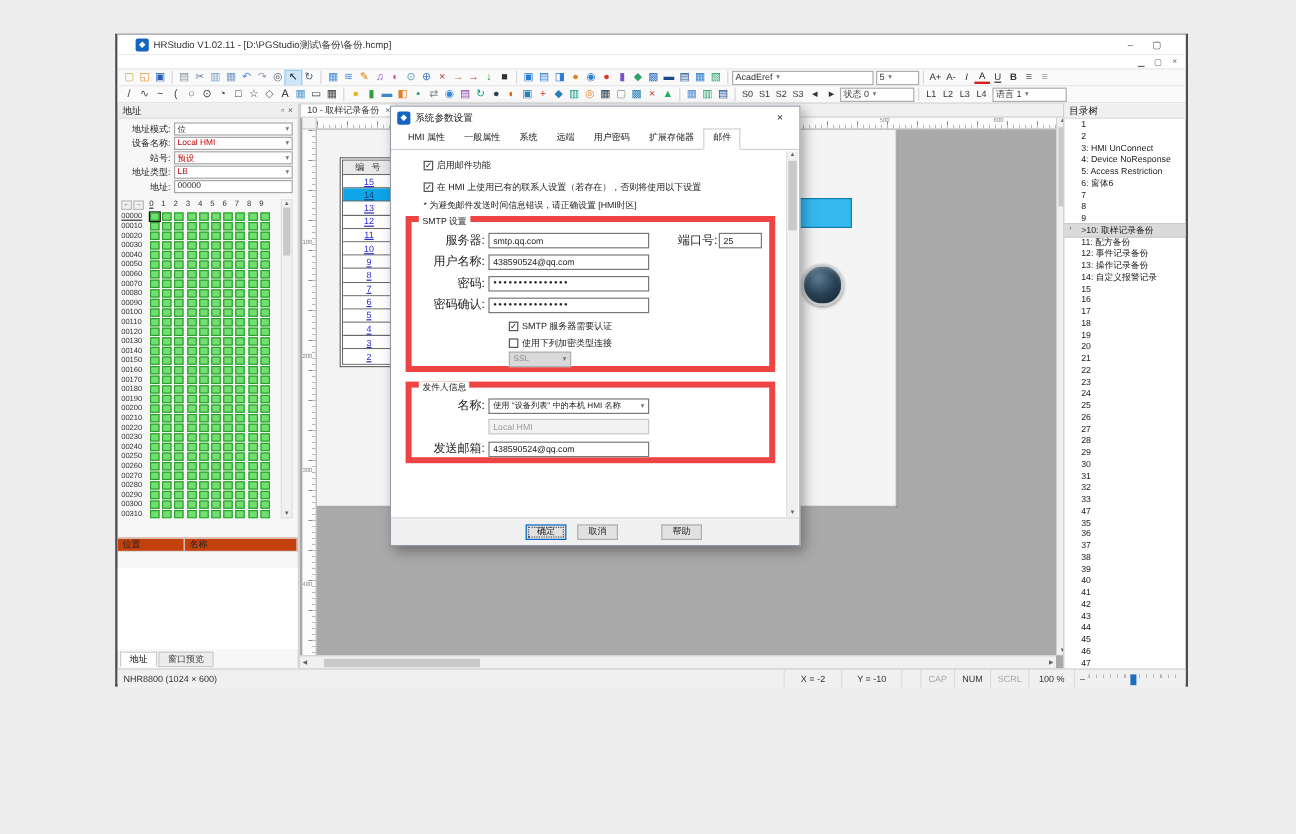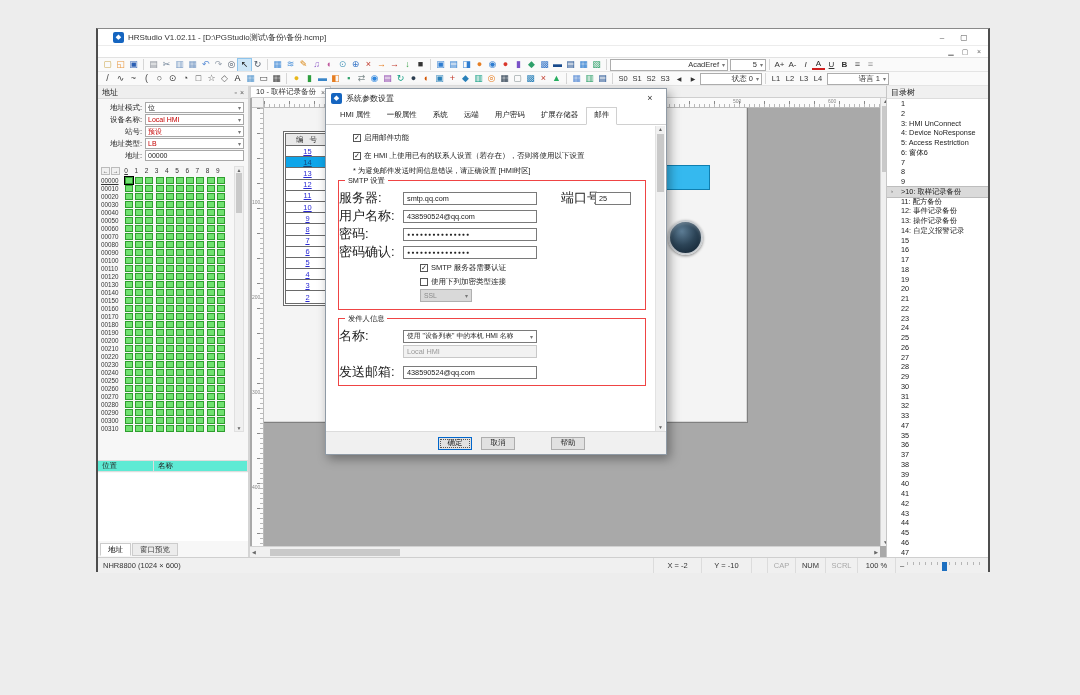--- a/index.html
+++ b/index.html
@@ -10,21 +10,21 @@
 .title-text{flex:1;white-space:nowrap;overflow:hidden;color:#333}
 .winctl{width:18px;text-align:center;font-size:8px;color:#555}
 .menubar{height:12px;background:#fff;display:flex;align-items:center;font-size:8px;border-bottom:1px solid #e2e2e2;padding:0 2px}
 .menu-item{padding:0 6px;color:#333;white-space:nowrap}
 .menu-sp{flex:1}
 .mdi-ctl{width:14px;text-align:center;font-size:7px;color:#666}
 .tbrow{height:14px;background:#fafafa;border-bottom:1px solid #e4e4e4;display:flex;align-items:center;padding:0 3px;overflow:hidden;white-space:nowrap}
 .tbi{width:13px;height:12px;display:inline-flex;align-items:center;justify-content:center;font-size:9px;line-height:1;flex:none}
 .tbi-active{background:#cde6f7;outline:1px solid #8ec4ec}
 .tb-sep{display:inline-block;width:1px;height:11px;background:#d6d6d6;margin:0 3px;flex:none}
-.combo{height:12px;border:1px solid #adadad;background:#fff;font-size:7.5px;display:inline-flex;align-items:center;justify-content:flex-end;padding:0 2px;flex:none;color:#333}
+.combo{height:12px;border:1px solid #adadad;background:#fff;font-size:7.5px;display:inline-flex;align-items:center;justify-content:flex-start;padding:0 2px;flex:none;color:#333}
 .cmb-arrow{color:#777;font-size:6px;margin-left:3px}
 .fmtbtn{display:inline-flex;align-items:center;justify-content:center;height:12px;min-width:13px;font-size:8px;color:#333;flex:none}
 .fmt-i{font-style:italic}.fmt-u{text-decoration:underline}.fmt-b{font-weight:bold}
 .fmt-a{color:#222;border-bottom:2px solid #d02020;line-height:8px;height:10px}
 .tbtn{display:inline-flex;align-items:center;justify-content:center;height:12px;min-width:14px;font-size:7.5px;color:#333;border:1px solid transparent;flex:none}
 .main{position:relative;height:471px;overflow:hidden}
 
 .addr-panel{position:absolute;left:0;top:0;width:152px;height:471px;background:#f7f7f7;border-right:2px solid #d5d5d5}
 .ap-head{height:13px;display:flex;align-items:center;font-size:8px;padding:0 4px;background:#eee;border-bottom:1px solid #ddd;gap:3px}
 .ap-head .t{flex:1}
@@ -40,21 +40,21 @@
 .g-dig{width:10.2px;text-align:center;color:#333}
 .g-dig.u{text-decoration:underline}
 .agrid{position:absolute;left:3px;top:90px;width:132px;height:256px;overflow:hidden}
 .g-row{display:flex;height:8px;align-items:center}
 .g-label{width:24px;font-size:6.3px;color:#333;flex:none}
 .g-label.u{text-decoration:underline}
 .g-cell{width:8px;height:7px;background:#70e170;border:1px solid #2f9e2f;margin-right:2.2px;flex:none}
 .g-cell.sel{box-shadow:0 0 0 1px #000}
 .grid-sb{position:absolute;left:136px;top:80px;width:10px;height:266px;background:#f0f0f0;border:1px solid #e0e0e0;font-size:5px;color:#666;text-align:center}
 .sb-thumb{background:#c9c9c9;margin:0 1px}
-.pos-head{position:absolute;left:0;top:374px;width:150px;height:12px;display:flex;font-size:7.5px;background:#5eead4;border-top:1px solid #ddd;border-bottom:1px solid #ddd}
+.pos-head{position:absolute;left:0;top:362px;width:150px;height:12px;display:flex;font-size:7.5px;background:#c2410c;border-top:1px solid #ddd;border-bottom:1px solid #ddd}
 .pos-cell{padding:0 4px;border-right:1px solid #ddd;display:flex;align-items:center}
 .pos-body{position:absolute;left:0;top:387px;width:150px;bottom:16px;background:#fff}
 .ap-tabs{position:absolute;left:2px;bottom:1px;height:13px;display:flex;font-size:7.5px;gap:1px}
 .ap-tab{padding:1px 7px;background:#ececec;border:1px solid #ccc;color:#444}
 .ap-tab.active{background:#fff;border-bottom-color:#fff;color:#000}
 
 .center{position:absolute;left:152px;top:0;width:640px;height:471px;background:#a9a9a9}
 .doc-tabbar{position:absolute;left:0;top:0;right:0;height:12px;background:#f0f0f0;border-bottom:1px solid #cfcfcf;display:flex}
 .doc-tab{background:#fff;border:1px solid #cfcfcf;border-bottom:none;padding:0 5px;font-size:7.5px;display:flex;align-items:center;gap:5px;color:#333}
 .doc-close{font-size:7px;color:#666}
@@ -106,24 +106,24 @@
 .dlg-x{width:22px;text-align:center;font-size:9px;color:#333}
 .dlg-tabs{display:flex;align-items:flex-end;padding:0 6px;height:18px;border-bottom:1px solid #d0d0d0;background:#fff}
 .dlg-tab{padding:2px 7px 3px;font-size:7.5px;color:#222;border:1px solid transparent;margin-bottom:0}
 .dlg-tab.active{border-color:#d0d0d0;border-bottom-color:#fff;background:#fff;margin-bottom:-1px;padding-bottom:4px}
 .dlg-body{position:absolute;left:0;top:37px;right:0;bottom:23px;background:#fff;overflow:hidden}
 .dlg-scroll{position:absolute;right:1px;top:0;bottom:0;width:10px;background:#f0f0f0;border-left:1px solid #e2e2e2;font-size:5px;color:#666;text-align:center}
 .dlg-scroll .sb-thumb{height:58px;margin-top:2px}
 .cbrow{position:absolute;display:flex;align-items:center;gap:3px;font-size:7.5px;color:#222;white-space:nowrap}
 .cb{width:8px;height:8px;border:1px solid #555;background:#fff;display:inline-flex;align-items:center;justify-content:center;font-size:7px;color:#222;flex:none}
 .note{position:absolute;font-size:7.3px;color:#222;white-space:nowrap}
-.grp{position:absolute;border:1px solid #ef4444}
+.grp{position:absolute;border:5px solid #ef4444}
 .grp-leg{position:absolute;top:-5px;left:6px;background:#fff;padding:0 3px;font-size:7.3px;color:#222}
 .frow{position:absolute;display:flex;align-items:center}
-.flab{width:64px;text-align:left;padding-right:3px;font-size:13px;color:#222;flex:none;white-space:nowrap}
+.flab{width:64px;text-align:right;padding-right:3px;font-size:10px;color:#222;flex:none;white-space:nowrap}
 .tinput{width:134px;height:13px;border:1px solid #7a7a7a;background:#fff;font-size:7.3px;display:flex;align-items:center;padding:0 3px;overflow:hidden;white-space:nowrap}
 .tinput.pw{font-size:5px;letter-spacing:1.2px;font-weight:bold}
 .tinput.dis{background:#f2f2f2;border-color:#c8c8c8;color:#9a9a9a}
 .dcombo{width:134px;height:13px;border:1px solid #7a7a7a;background:#fff;font-size:6.8px;display:flex;align-items:center;justify-content:space-between;padding:0 3px;white-space:nowrap;overflow:hidden}
 .dcombo.dis{background:#d9d9d9;border-color:#b0b0b0;color:#8a8a8a;width:52px}
 .dlg-footer{position:absolute;left:0;right:0;bottom:0;height:23px;background:#f0f0f0;border-top:1px solid #dcdcdc;display:flex;align-items:center;gap:9px;padding-left:112px}
 .btn{min-width:34px;height:13px;background:#e1e1e1;border:1px solid #adadad;font-size:7.5px;display:flex;align-items:center;justify-content:center;padding:0 6px;color:#222}
 .btn.primary{border-color:#0066cc;outline:1px dotted #555;outline-offset:-3px}
 .btn-help{margin-left:27px}
 </style>

